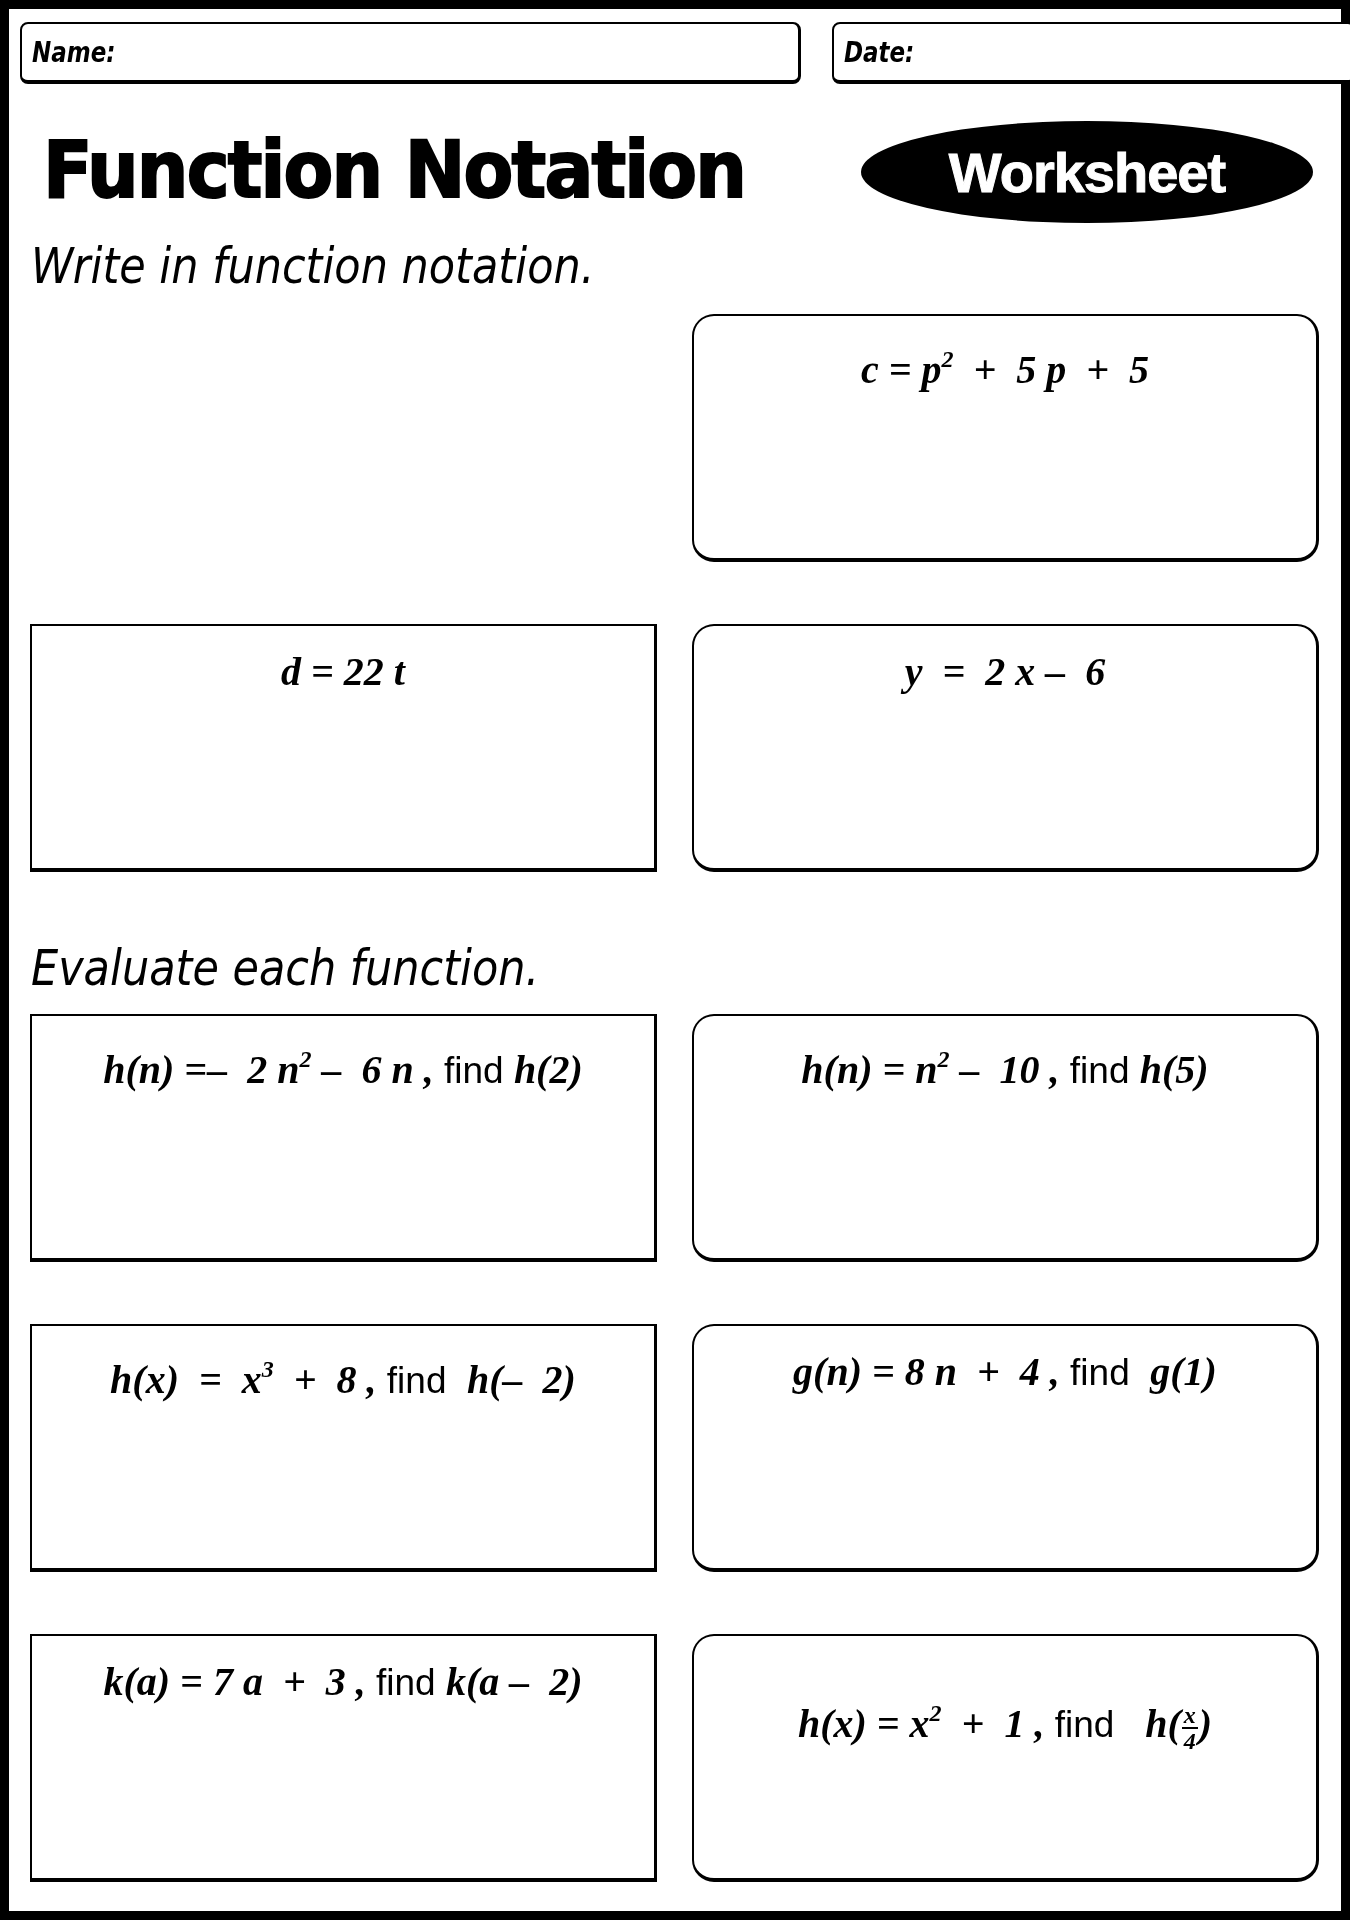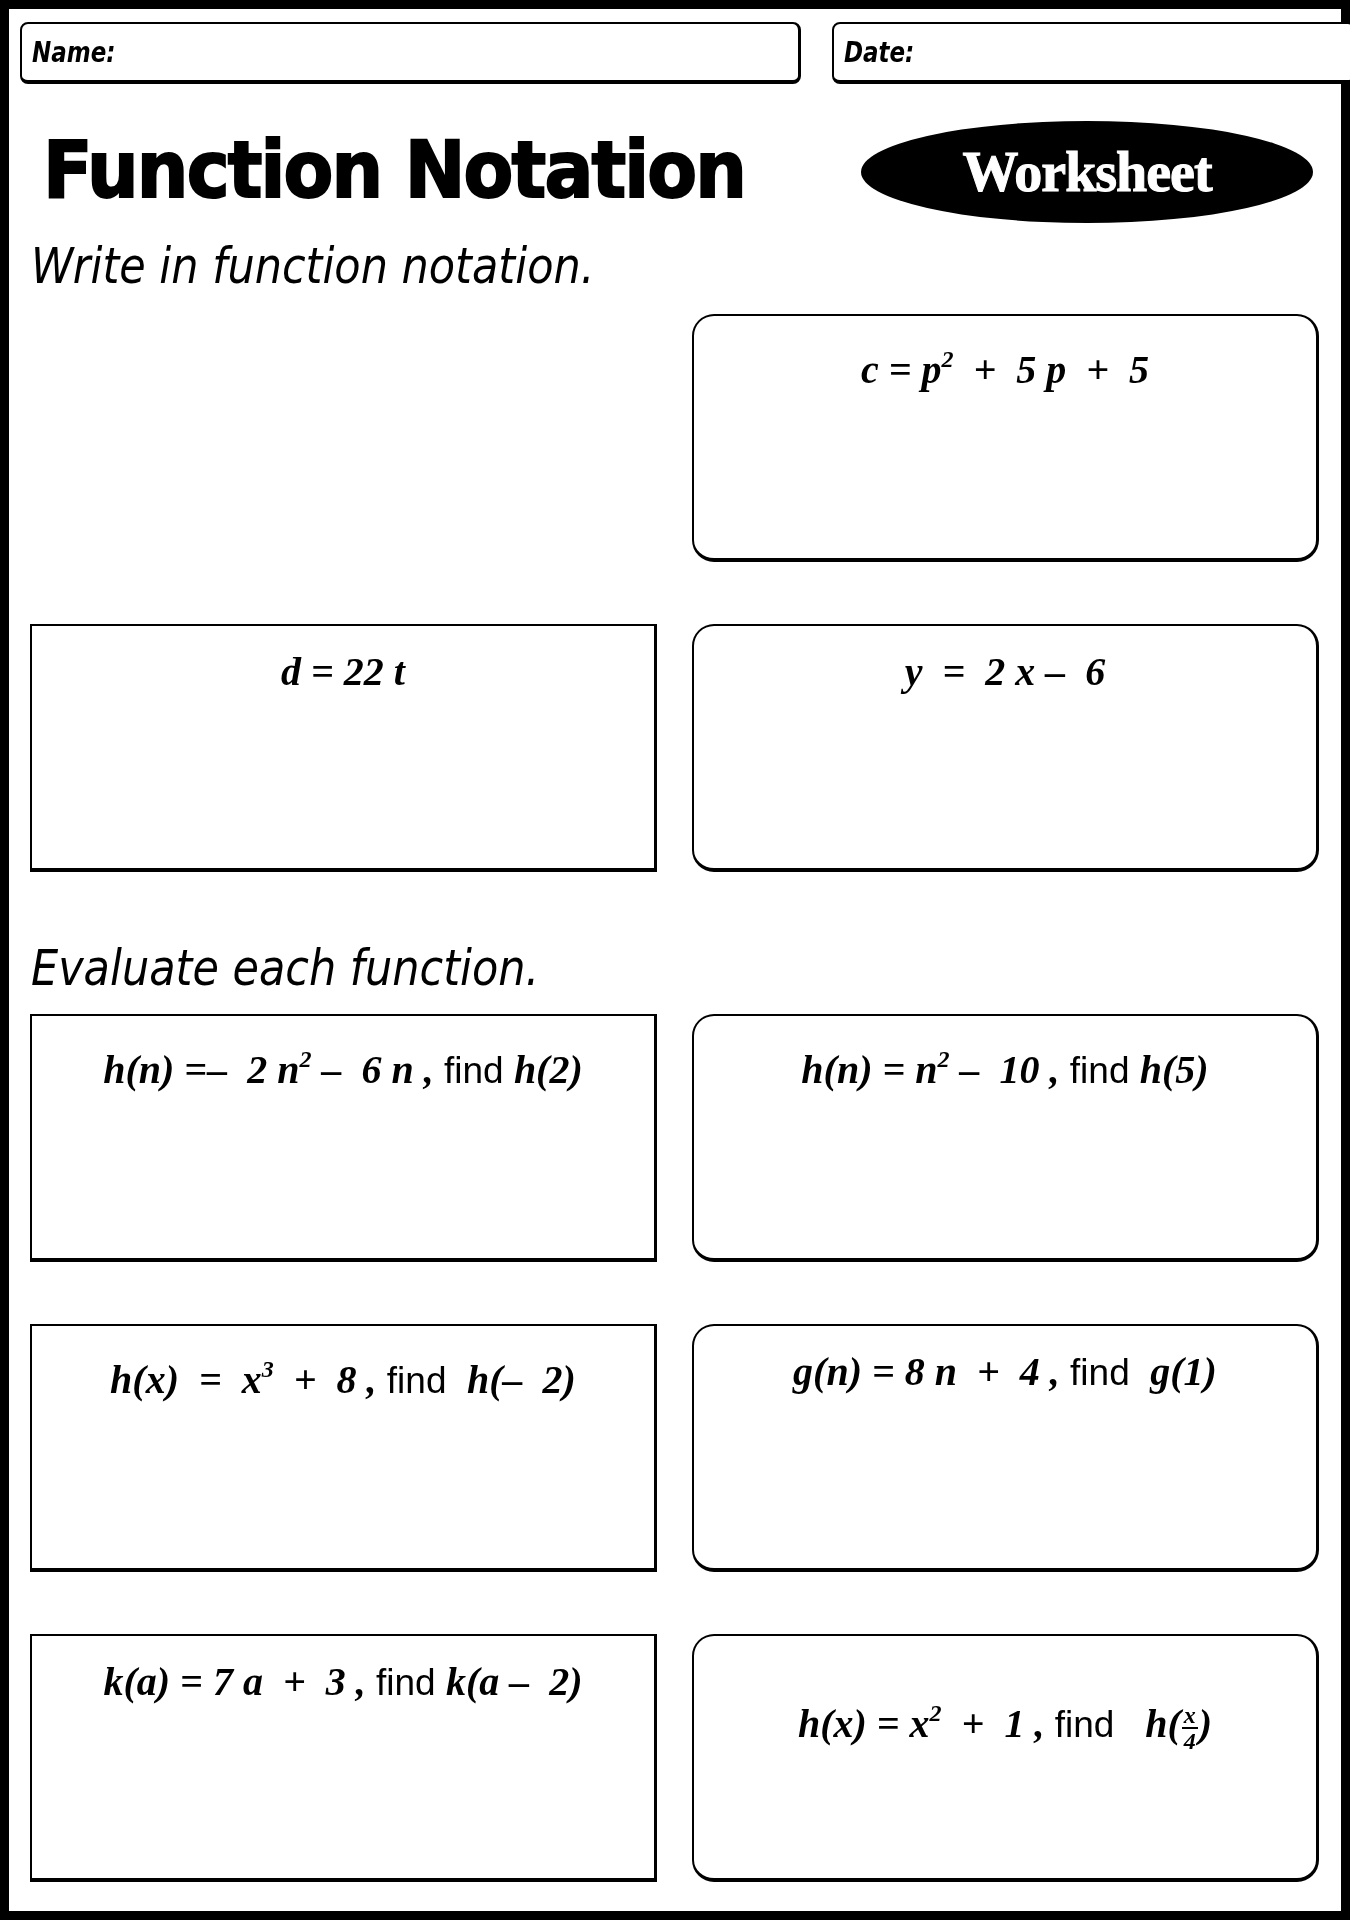--- a/index.html
+++ b/index.html
@@ -27,21 +27,21 @@
     font-family: "DejaVu Sans", sans-serif; font-weight: 900; font-size: 78px;
     letter-spacing: -2px; color: #000; -webkit-text-stroke: 2px #000;
     transform: scaleX(0.93); transform-origin: left center;
   }
   .badge {
     position: absolute; left: 852px; top: 112px; width: 452px; height: 102px;
     border-radius: 50%; background: #000;
     display: flex; align-items: center; justify-content: center;
   }
   .badge-text {
-    color: #fff; font-family: Liberation Serif, serif; font-weight: 900;
+    color: #fff; font-family: Liberation Sans, sans-serif; font-weight: 900;
     font-size: 56px; -webkit-text-stroke: 1px #fff; letter-spacing: -1px;
   }
   .section-heading {
     position: absolute; left: 22px;
     font-family: "DejaVu Sans", sans-serif; font-style: italic; font-size: 50px;
     transform: scaleX(0.86); transform-origin: left center; color: #000;
   }
   .box {
     position: absolute; width: 627px; height: 248px; box-sizing: border-box;
     border: 2px solid #000; border-bottom-width: 4px; border-right-width: 3px;

